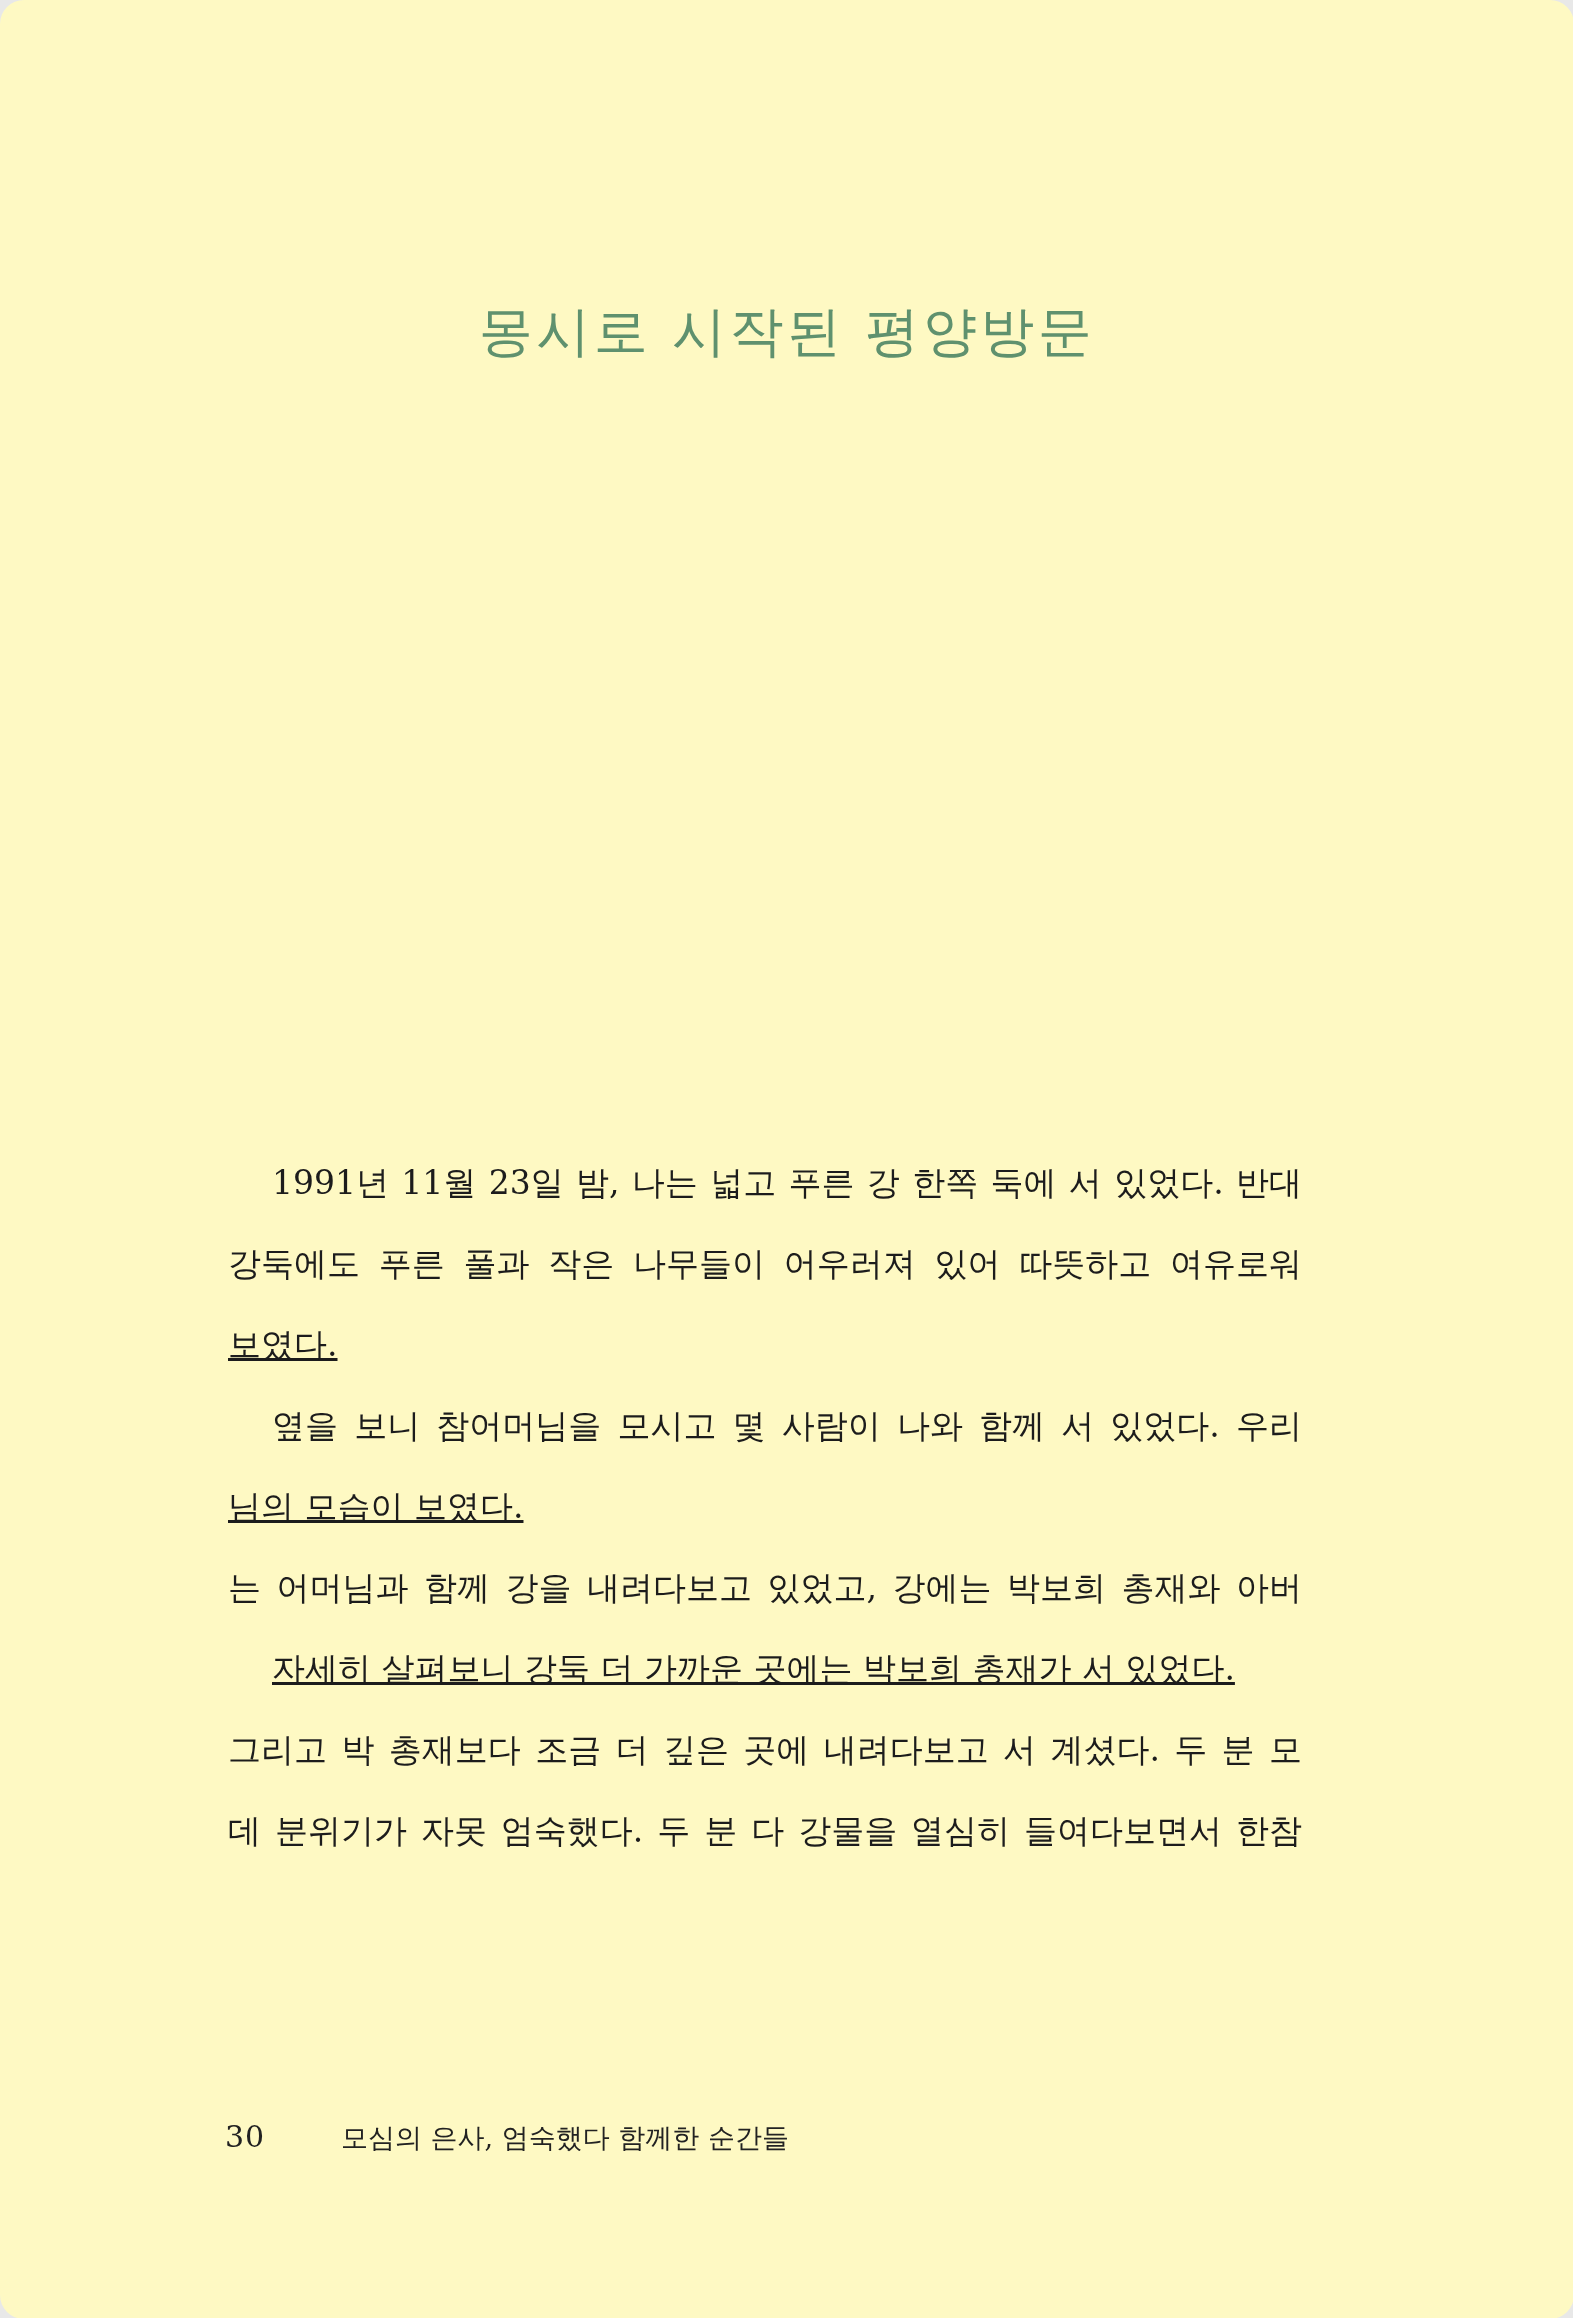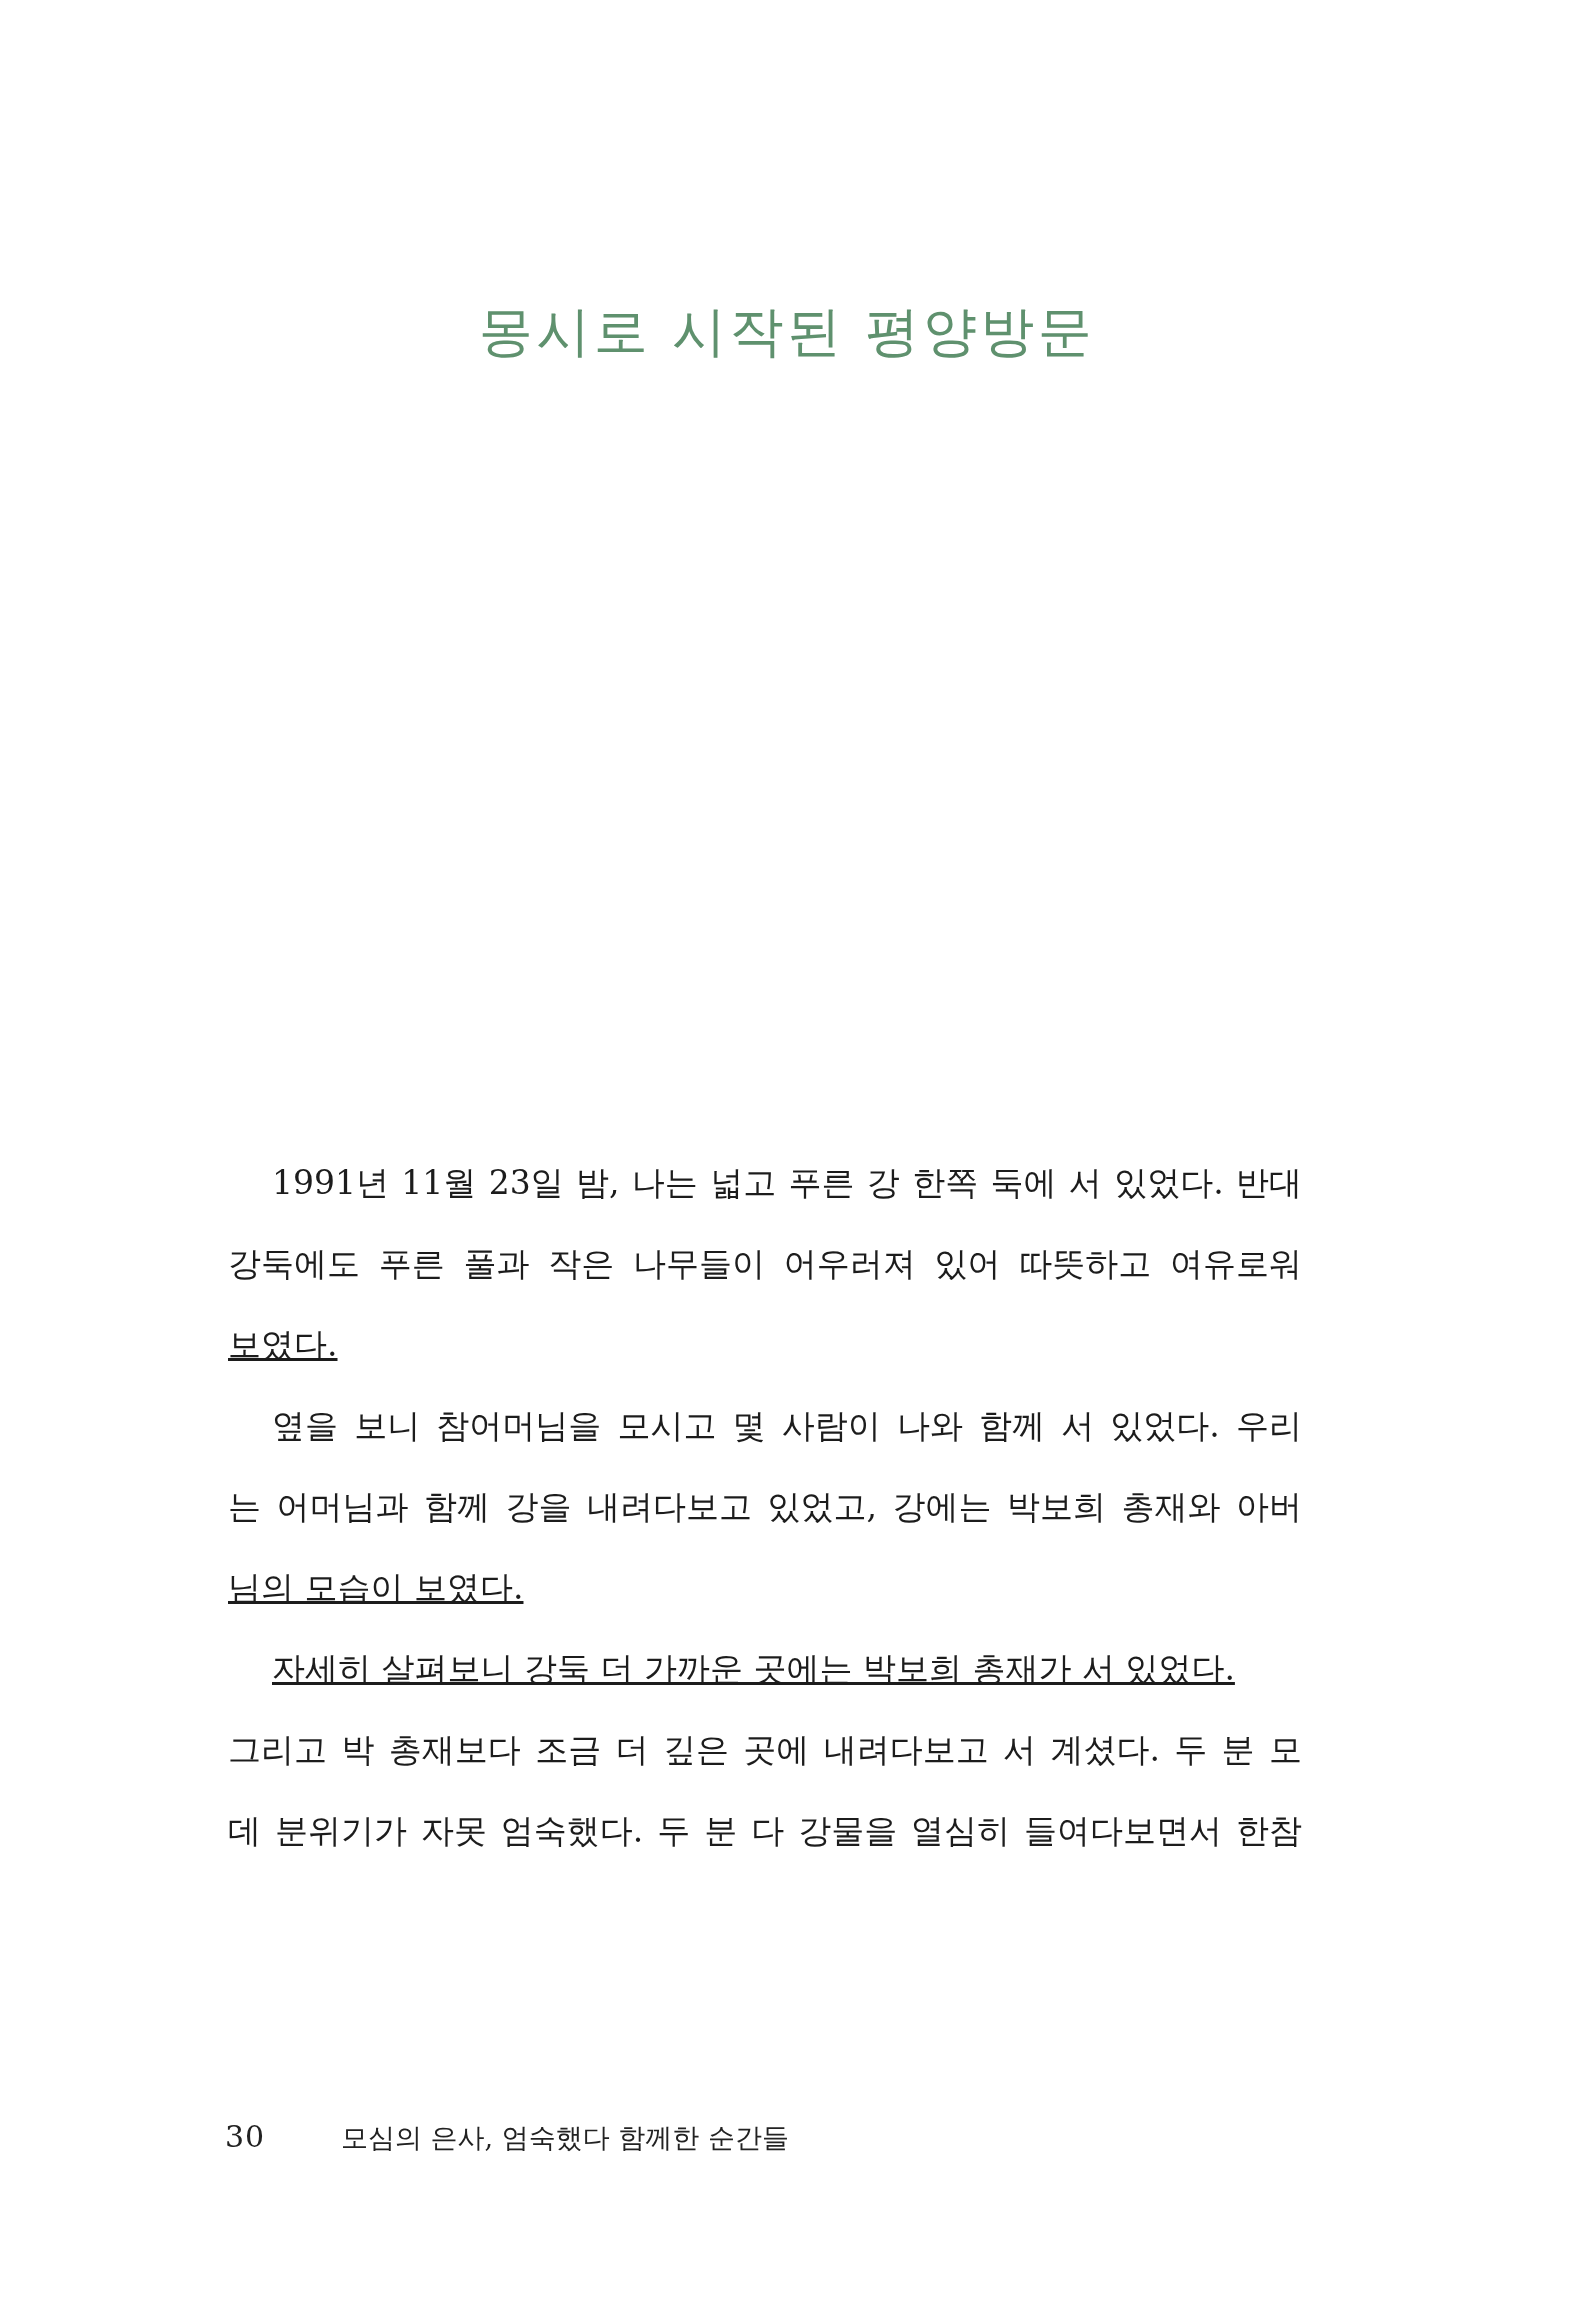--- a/index.html
+++ b/index.html
@@ -5,23 +5,24 @@
   html, body {
     margin: 0;
     padding: 0;
     background: #e8e8e8;
   }
   .page {
     position: relative;
     width: 1574px;
     height: 2319px;
     margin: 0 auto;
-    background: #ffffff;
+    background: #fef9c3;
     font-family: "DejaVu Serif", "Liberation Serif", serif;
     overflow: hidden;
+    border-radius: 24px;
   }
   .chapter-title {
     position: absolute;
     top: 296px;
     left: 0;
     width: 100%;
     margin: 0;
     text-align: center;
     font-size: 54px;
     font-weight: 500;
@@ -79,22 +80,22 @@
 
 <div class="page">
 
   <h1 class="chapter-title">몽시로 시작된 평양방문</h1>
 
   <div class="body-text">
     <p class="body-line indent">1991년 11월 23일 밤, 나는 넓고 푸른 강 한쪽 둑에 서 있었다. 반대</p>
     <p class="body-line">강둑에도 푸른 풀과 작은 나무들이 어우러져 있어 따뜻하고 여유로워</p>
     <p class="body-line para-end">보였다.</p>
     <p class="body-line indent">옆을 보니 참어머님을 모시고 몇 사람이 나와 함께 서 있었다. 우리</p>
+    <p class="body-line para-end">님의 모습이 보였다.</p>
     <p class="body-line">는 어머님과 함께 강을 내려다보고 있었고, 강에는 박보희 총재와 아버</p>
-    <p class="body-line para-end">님의 모습이 보였다.</p>
     <p class="body-line indent para-end">자세히 살펴보니 강둑 더 가까운 곳에는 박보희 총재가 서 있었다.</p>
     <p class="body-line">그리고 박 총재보다 조금 더 깊은 곳에 내려다보고 서 계셨다. 두 분 모</p>
     <p class="body-line">데 분위기가 자못 엄숙했다. 두 분 다 강물을 열심히 들여다보면서 한참</p>
   </div>
 
   <div class="footer">
     <span class="page-number">30</span>
     <span class="running-title">모심의 은사, 엄숙했다 함께한 순간들</span>
   </div>
 

